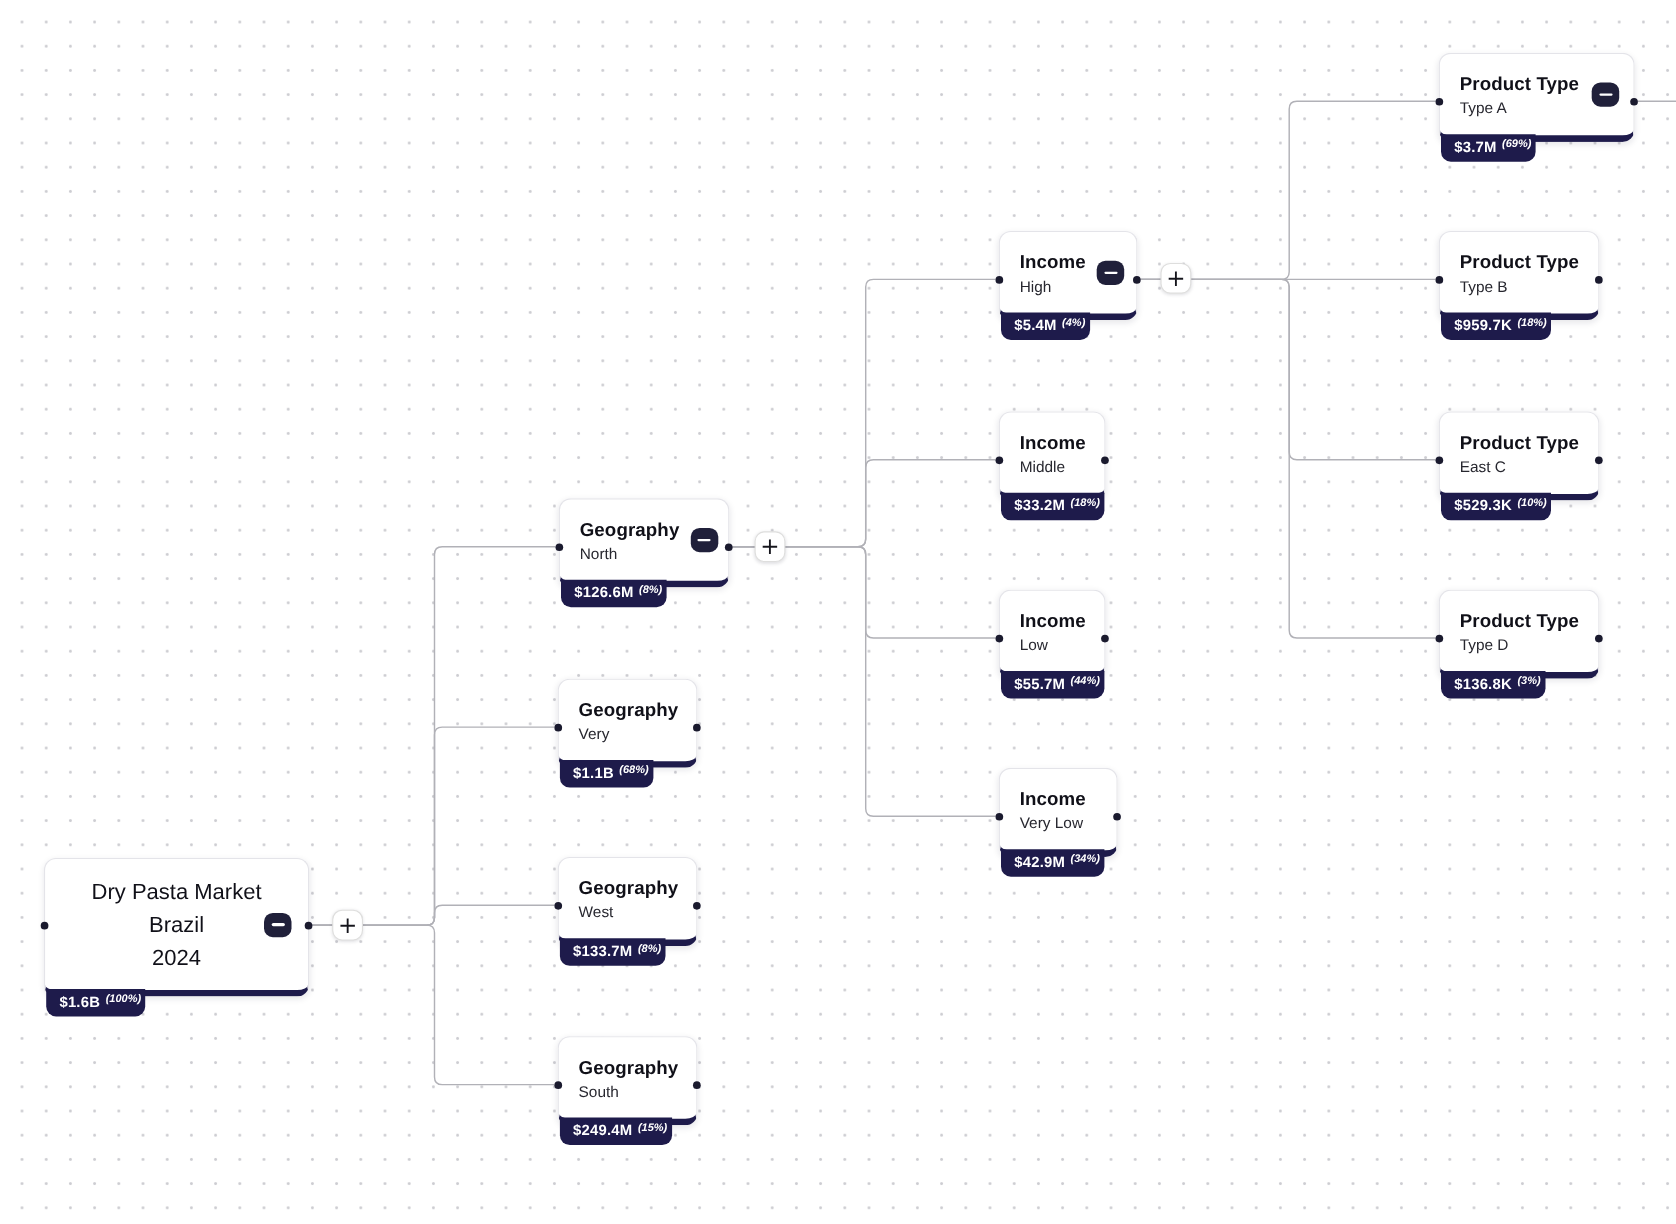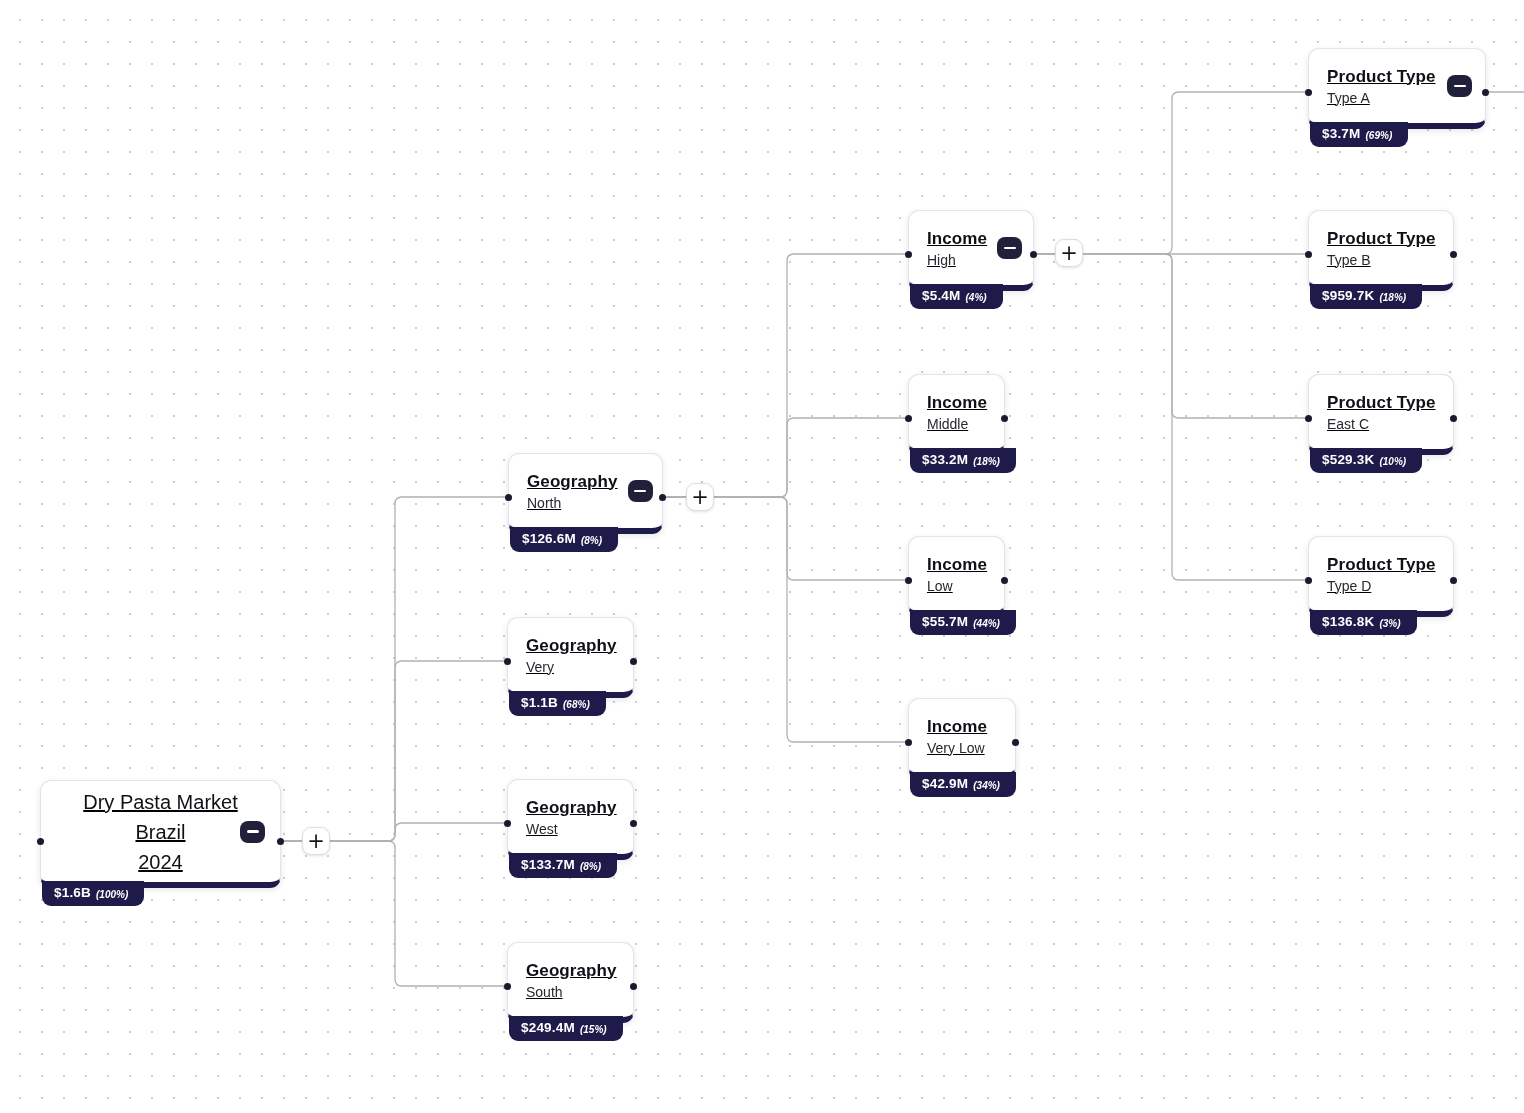--- a/index.html
+++ b/index.html
@@ -35,21 +35,21 @@
     border:1px solid var(--card-border);
     border-bottom:6px solid var(--navy);
     border-radius:11px;
     box-shadow:0 2px 6px rgba(20,20,45,0.10);
   }
   .tree-node .inner{
     height:100%;
     display:flex;align-items:center;justify-content:space-between;
     padding:0 13px 0 18px;
   }
-  .tree-node .texts{display:flex;flex-direction:column;gap:3px;text-decoration:underline;}
+  .tree-node .texts{display:flex;flex-direction:column;gap:3px;}
   .node-label{font-size:17px;font-weight:700;color:var(--text-primary);letter-spacing:.1px;white-space:nowrap;}
   .node-value{font-size:14px;font-weight:400;color:var(--text-secondary);white-space:nowrap;}
 
   .tree-node.root .inner{justify-content:center;position:relative;padding:0 18px;}
   .tree-node.root .title{
     text-align:center;font-size:20px;line-height:30px;font-weight:400;color:var(--text-primary);
   }
   .tree-node.root .collapse-btn{position:absolute;right:15px;top:calc(50% - 11px);}
 
   .collapse-btn{
@@ -63,23 +63,23 @@
 
   .handle{
     position:absolute;width:7px;height:7px;border-radius:50%;
     background:var(--handle);
   }
   .handle.left{left:-4px;top:var(--hy);}
   .handle.right{right:-4px;top:var(--hy);}
 
   .badge{
     position:absolute;left:1px;top:calc(100% - 1px);
-    display:inline-flex;align-items:flex-end;gap:5px;
+    display:inline-flex;align-items:flex-start;gap:5px;
     background:var(--navy);color:#ffffff;
-    padding:4px 16px 6px 12px;
+    padding:4px 4px 6px 12px;
     border-radius:0 0 9px 9px;
     white-space:nowrap;
   }
   .badge .amount{font-size:13.5px;font-weight:700;letter-spacing:.2px;}
   .badge .percent{font-size:10px;font-weight:600;font-style:italic;}
 
   .expand-btn{
     position:absolute;width:28px;height:28px;z-index:3;
     background:#ffffff;border:1px solid #dededd;border-radius:9px;
     box-shadow:0 1px 3px rgba(20,20,45,0.13);
@@ -102,21 +102,21 @@
       <path d="M 666 497 H 780 Q 787 497 787 490 V 425 Q 787 418 794 418 H 905" fill="none" stroke="#b1b1b7" stroke-width="1.3"></path>
       <path d="M 666 497 H 780 Q 787 497 787 504 V 573 Q 787 580 794 580 H 905" fill="none" stroke="#b1b1b7" stroke-width="1.3"></path>
       <path d="M 666 497 H 780 Q 787 497 787 504 V 735 Q 787 742 794 742 H 905" fill="none" stroke="#b1b1b7" stroke-width="1.3"></path>
       <path d="M 1037 254 H 1165 Q 1172 254 1172 247 V 99 Q 1172 92 1179 92 H 1305" fill="none" stroke="#b1b1b7" stroke-width="1.3"></path>
       <path d="M 1037 254 H 1305" fill="none" stroke="#b1b1b7" stroke-width="1.3"></path>
       <path d="M 1037 254 H 1165 Q 1172 254 1172 261 V 411 Q 1172 418 1179 418 H 1305" fill="none" stroke="#b1b1b7" stroke-width="1.3"></path>
       <path d="M 1037 254 H 1165 Q 1172 254 1172 261 V 573 Q 1172 580 1179 580 H 1305" fill="none" stroke="#b1b1b7" stroke-width="1.3"></path>
       <path d="M 1489 92 H 1524" fill="none" stroke="#b1b1b7" stroke-width="1.3"></path>
     </svg>
   <div class="nodes-layer">
-      <div class="tree-node root" style="left: 40px; top: 780px; width: 241px; height: 108px; text-decoration: underline; --hy: 57px;">
+      <div class="tree-node root" style="left: 40px; top: 780px; width: 241px; height: 126px; --hy: 57px;">
     <span class="handle left"></span>
     <span class="handle right"></span>
     <div class="inner">
       <div class="title">
             <div>Dry Pasta Market</div>
             <div>Brazil</div>
             <div>2024</div>
           </div>
       <button class="collapse-btn">
         <span class="minus-bar"></span>

